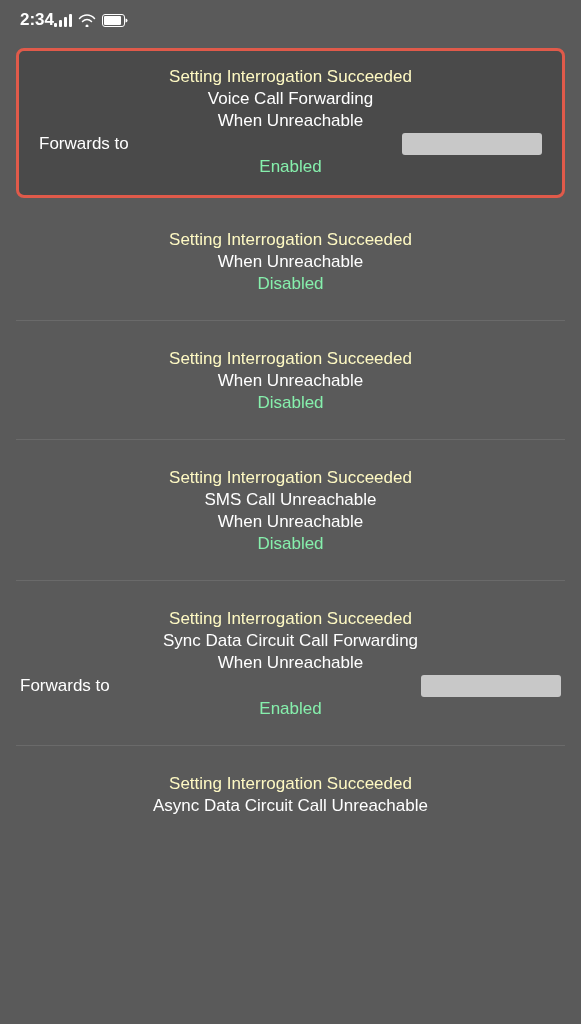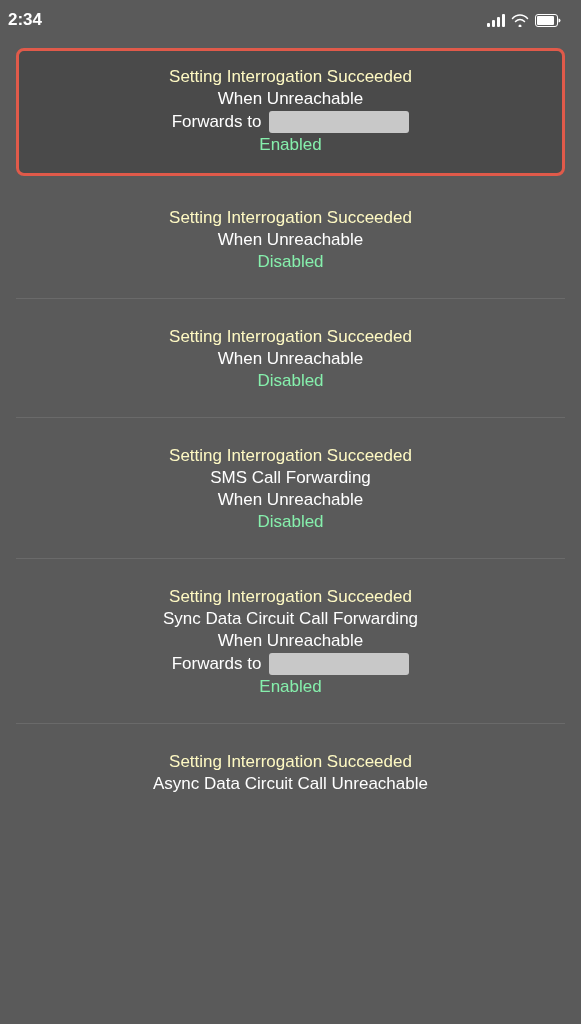--- a/index.html
+++ b/index.html
@@ -14,23 +14,23 @@
       background-color: #5a5a5a;
       font-family: -apple-system, BlinkMacSystemFont, 'Helvetica Neue', Arial, sans-serif;
       color: #ffffff;
       position: relative;
       overflow-x: hidden;
     }
 
     
     .status-bar {
       display: flex;
-      justify-content: space-between;
-      align-items: center;
-      padding: 8px 20px 4px 8px;
+      justify-content: flex-start;
+      align-items: center;
+      padding: 8px 20px 4px 20px;
       height: 36px;
     }
 
     .status-time {
       font-size: 17px;
       font-weight: 600;
       color: #fff;
     }
 
     .status-icons {
@@ -90,21 +90,21 @@
     .card-status {
       font-size: 17px;
       font-weight: 400;
       color: #86efac;
       margin-bottom: 2px;
     }
 
     .forwards-row {
       display: flex;
       align-items: center;
-      justify-content: center;
+      justify-content: space-between;
       gap: 8px;
       margin-bottom: 2px;
     }
 
     .forwards-label {
       font-size: 17px;
       color: #ffffff;
     }
 
     .forwards-value {
@@ -162,20 +162,21 @@
       <rect x="2" y="2" width="17" height="9" rx="1" fill="white"></rect>
       <path d="M23.5 4.5v4a2 2 0 0 0 0-4z" fill="white"></path>
     </svg>
   </div>
 </div>
 
 <div class="content">
 
   <div class="card-highlighted">
     <div class="card-title">Setting Interrogation Succeeded</div>
+    <div class="card-subtitle">Voice Call Forwarding</div>
     <div class="card-detail">When Unreachable</div>
     <div class="forwards-row">
       <span class="forwards-label">Forwards to</span>
       <span class="forwards-value"></span>
     </div>
     <div class="card-status">Enabled</div>
   </div>
 
   <div class="card">
     <div class="card-title">Setting Interrogation Succeeded</div>
@@ -188,21 +189,21 @@
   <div class="card">
     <div class="card-title">Setting Interrogation Succeeded</div>
     <div class="card-detail">When Unreachable</div>
     <div class="card-status">Disabled</div>
   </div>
 
   <div class="divider"></div>
 
   <div class="card">
     <div class="card-title">Setting Interrogation Succeeded</div>
-    <div class="card-subtitle">SMS Call Forwarding</div>
+    <div class="card-subtitle">SMS Call Unreachable</div>
     <div class="card-detail">When Unreachable</div>
     <div class="card-status">Disabled</div>
   </div>
 
   <div class="divider"></div>
 
   <div class="card">
     <div class="card-title">Setting Interrogation Succeeded</div>
     <div class="card-subtitle">Sync Data Circuit Call Forwarding</div>
     <div class="card-detail">When Unreachable</div>

